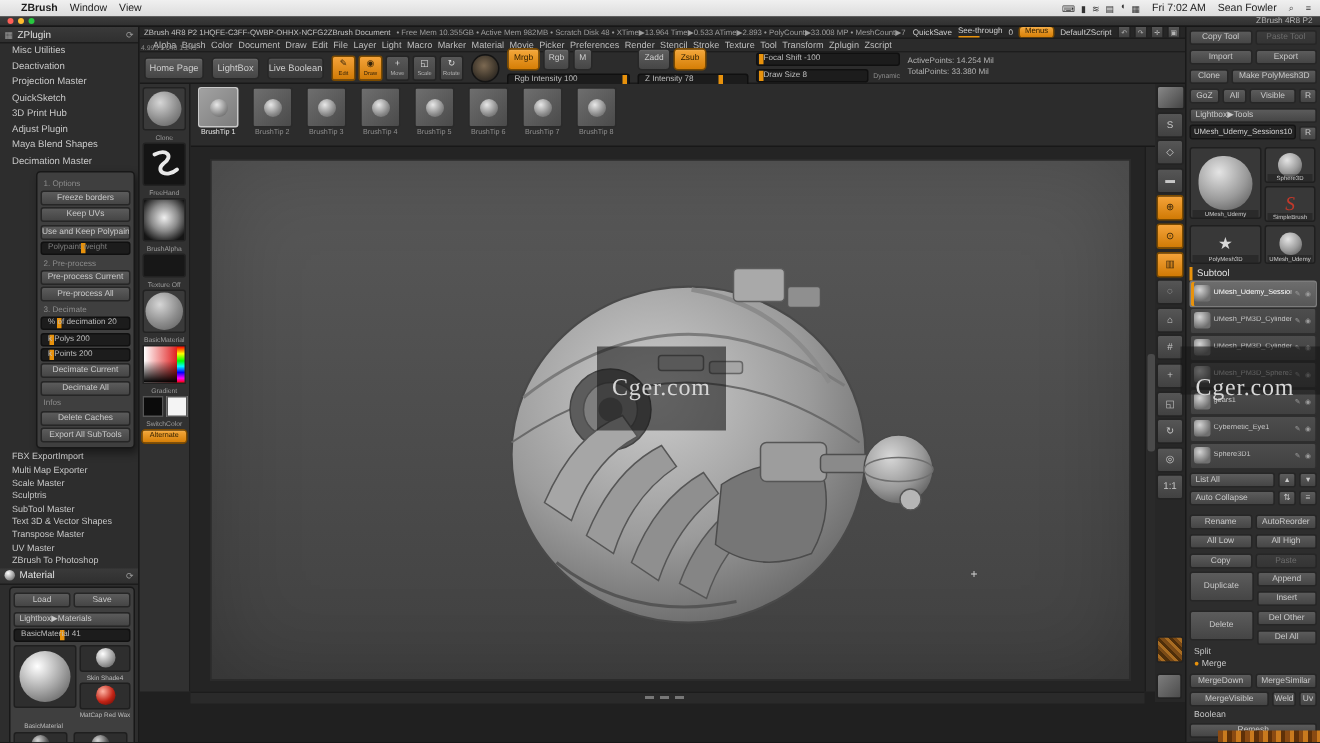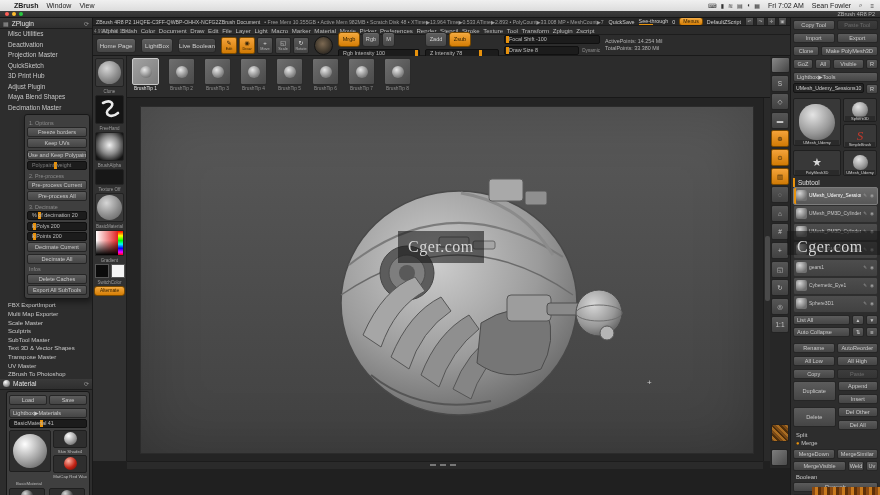--- a/index.html
+++ b/index.html
@@ -107,21 +107,21 @@
   .hue{width:5px;background:linear-gradient(#f00,#ff0 20%,#0f0 40%,#0ff 55%,#00f 72%,#f0f 88%,#f00);}
   .swatches{display:flex;gap:2px;}
   .sw{width:12px;height:12px;border:1px solid #555;}
   #altbtn{width:29px;height:8px;line-height:8px;font-size:4.8px;}
   
   #canvas{left:127px;top:98px;width:636px;height:363px;background:#242424;}
   #document{position:absolute;left:13px;top:8px;right:9px;bottom:7px;background:linear-gradient(#595959,#414141);
     border:1px solid #2b2b2b;box-shadow:inset 0 0 60px rgba(0,0,0,.22);}
   #cursor{position:absolute;left:506px;top:271px;color:#d0d0d0;font-size:8px;}
   .wm{position:absolute;height:24px;line-height:24px;background:rgba(22,22,22,.58);color:#d6d6d6;
-    font-family:"Liberation Serif",serif;font-size:16px;letter-spacing:.5px;padding:4px 10px;z-index:40;}
+    font-family:"Liberation Serif",serif;font-size:16px;letter-spacing:.5px;padding:16px 10px;z-index:40;}
   
   #vscroll{left:763px;top:98px;width:7px;height:363px;background:#2a2a2a;border-left:1px solid #1c1c1c;}
   #vscroll i{position:absolute;left:1px;right:1px;top:38%;height:18%;background:#4a4a4a;border-radius:2px;}
   #hscroll{left:127px;top:461px;width:636px;height:7px;background:#2a2a2a;border-top:1px solid #1c1c1c;}
   #hscroll .hmark{position:absolute;left:303px;top:2px;width:30px;height:2px;
     background:repeating-linear-gradient(90deg,#777 0 6px,transparent 6px 10px);}
   
   #rshelf{left:770px;top:56px;width:20px;height:412px;display:flex;flex-direction:column;align-items:center;gap:1.6px;padding-top:1px;box-sizing:border-box;background:#272727;}
   .rsq{width:16px;height:15px;background:linear-gradient(#565656,#414141);border:1px solid #232323;border-radius:2px;
     color:#c6c6c6;font-size:6.5px;line-height:15px;text-align:center;}

